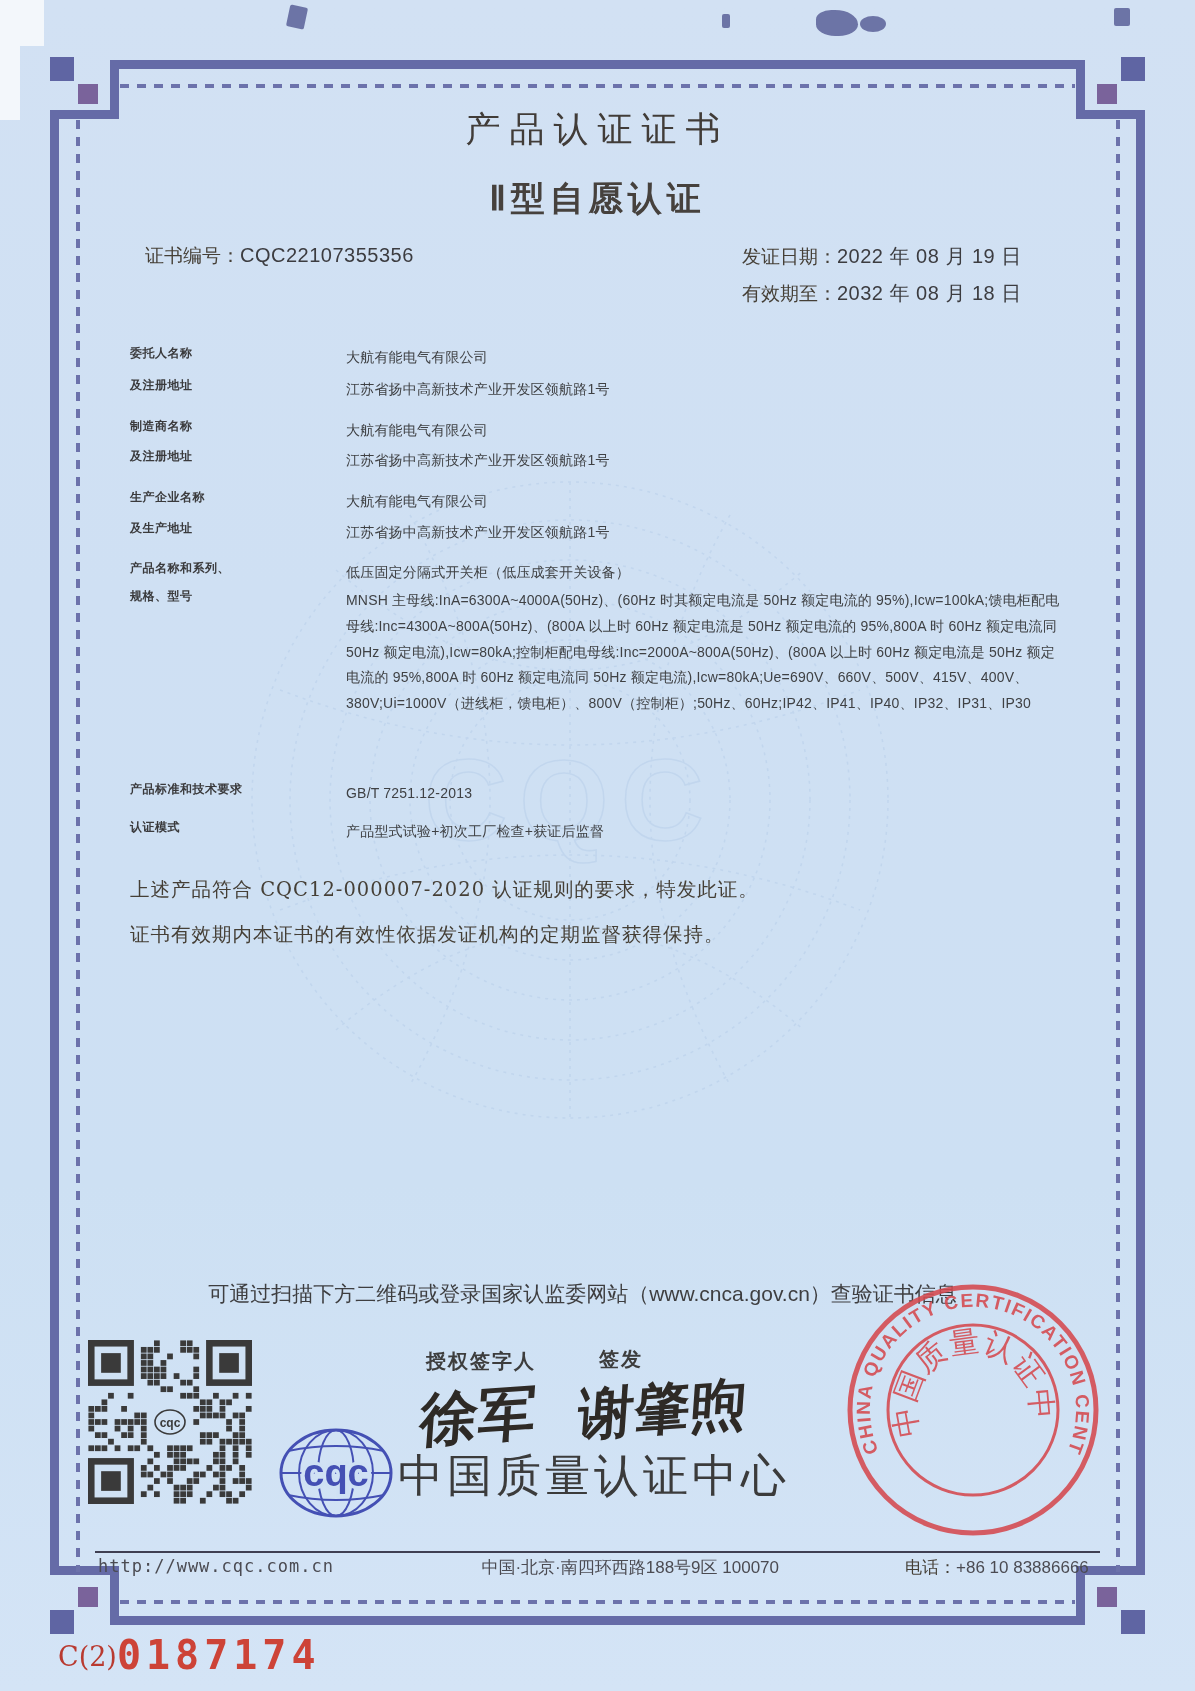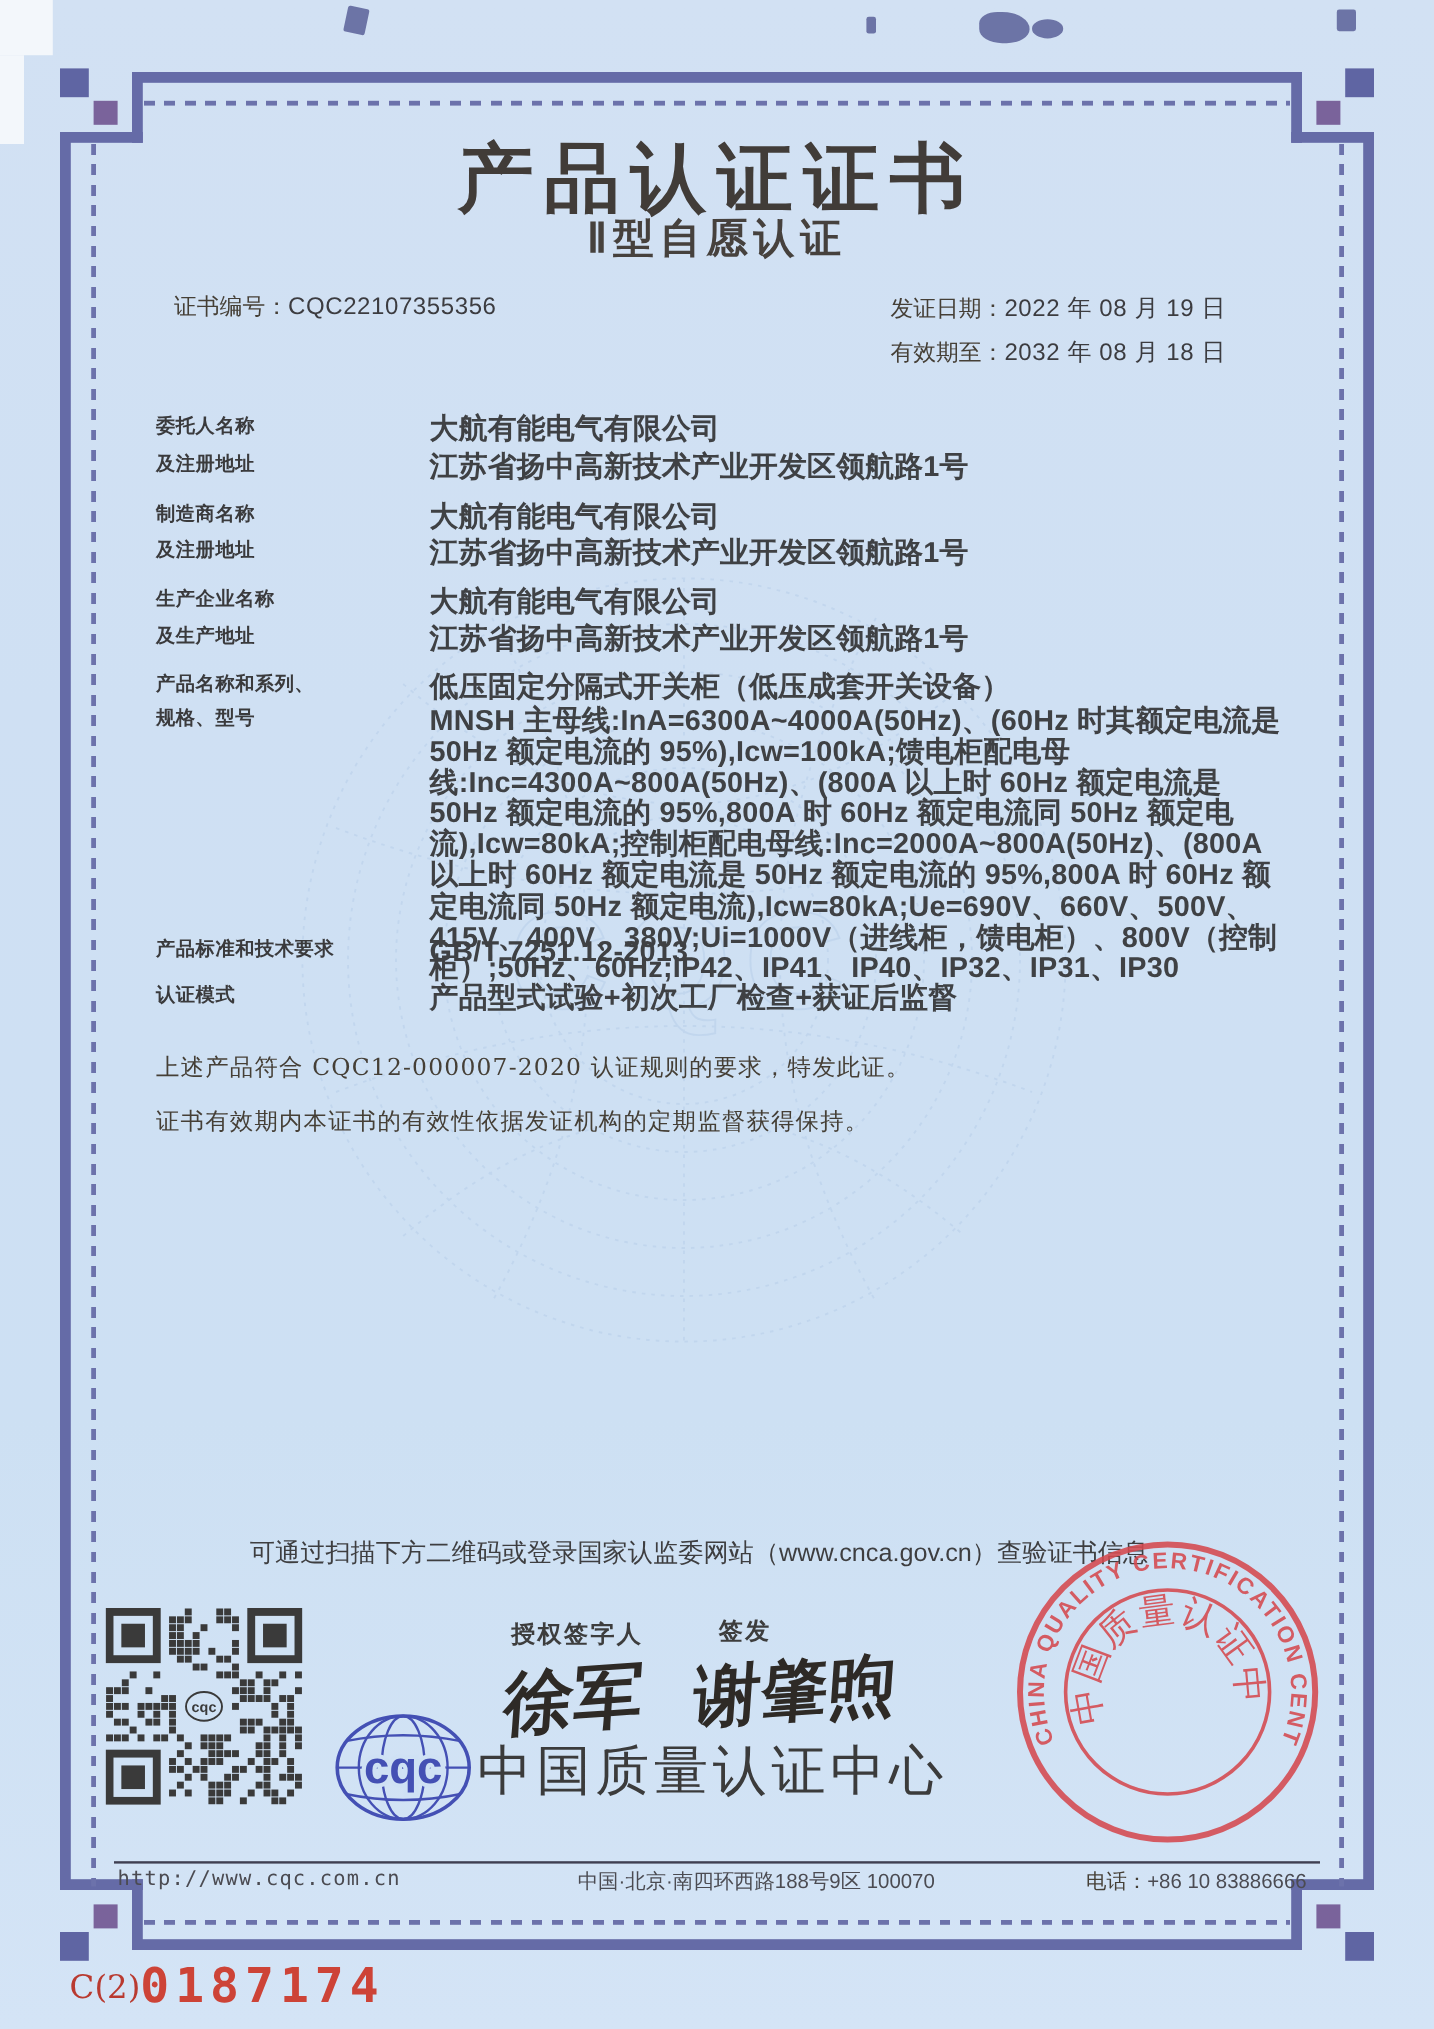--- a/index.html
+++ b/index.html
@@ -13,29 +13,29 @@
   .b-solid{position:absolute;background:#656ba7;}
   .b-sq-a{position:absolute;width:24px;height:24px;background:#5f65a3;}
   .b-sq-b{position:absolute;width:20px;height:20px;background:#7a639b;}
   .dash-h{position:absolute;height:4px;background:repeating-linear-gradient(90deg,#6c72ab 0 9px,transparent 9px 17px);}
   .dash-v{position:absolute;width:4px;background:repeating-linear-gradient(180deg,#6c72ab 0 9px,transparent 9px 17px);}
   
   .artifact{position:absolute;background:#5b6098;opacity:.85;border-radius:2px;}
   .white-patch{position:absolute;background:#f3f7fb;}
   
   .title{position:absolute;left:0;right:0;top:106px;text-align:center;
-    font-size:63px;font-weight:bold;letter-spacing:9px;color:#413c38;}
+    font-size:35px;font-weight:normal;letter-spacing:9px;color:#413c38;}
   .subtitle{position:absolute;left:0;right:0;top:176px;text-align:center;
     font-size:34px;font-weight:600;letter-spacing:5px;color:#46413d;}
   .kai{font-family:"DejaVu Serif", serif;color:#453f36;}
   .meta-row{position:absolute;font-size:19px;white-space:nowrap;}
   .meta-val{font-family:"Liberation Sans",sans-serif;font-size:20px;color:#3c3c40;letter-spacing:.5px;}
   .row{position:absolute;left:0;top:0;width:100%;}
-  .flabel{position:absolute;left:130px;width:225px;font-size:16px;font-weight:bold;color:#3a3a3c;letter-spacing:.5px;}
-  .fvalue{position:absolute;left:358px;width:716px;font-size:24px;line-height:25.8px;color:#3f4144;letter-spacing:.2px;font-weight:bold;}
+  .flabel{position:absolute;left:130px;width:225px;font-size:12px;font-weight:bold;color:#3a3a3c;letter-spacing:.5px;}
+  .fvalue{position:absolute;left:346px;width:716px;font-size:14px;line-height:25.8px;color:#3f4144;letter-spacing:.2px;}
   .statement{position:absolute;left:130px;font-size:19.5px;letter-spacing:1px;}
   .qr-note{position:absolute;left:0;right:30px;top:1280px;text-align:center;font-size:21px;color:#3e3e40;}
   .sign-label{position:absolute;font-size:20px;font-weight:600;color:#3d3d3d;letter-spacing:2px;}
   .hand{position:absolute;font-family:"DejaVu Serif",serif;font-weight:bold;color:#2e2a26;
     transform:rotate(-4deg) skewX(-8deg);white-space:nowrap;}
   .org-name{position:absolute;left:398px;top:1446px;font-size:45px;color:#3b3b3b;letter-spacing:4px;white-space:nowrap;}
   .rule{position:absolute;left:95px;top:1551px;width:1005px;height:2px;background:#3f3f52;}
   .foot{position:absolute;top:1556px;font-size:17px;color:#4b4b52;white-space:nowrap;}
   .foot-web{left:98px;font-family:"DejaVu Sans Mono",monospace;letter-spacing:1px;}
   .foot-addr{left:419px;width:360px;text-align:right;}

